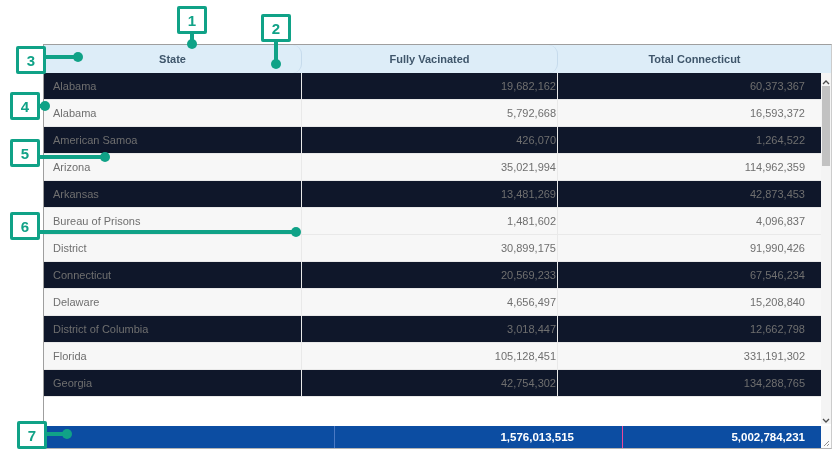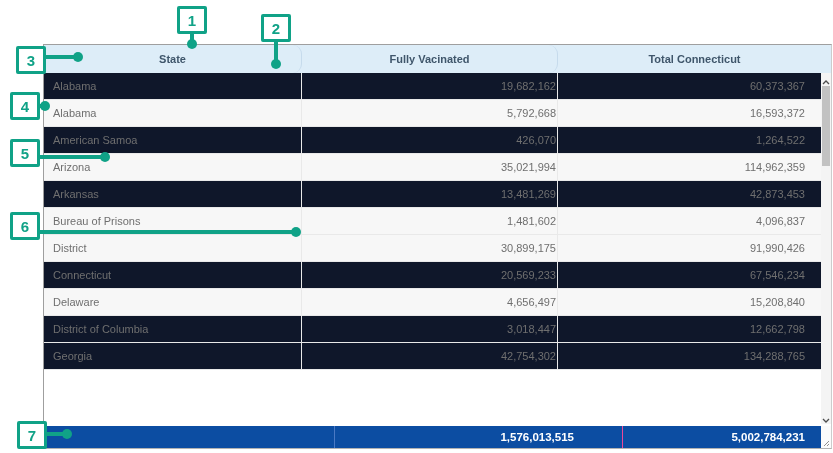--- a/index.html
+++ b/index.html
@@ -208,20 +208,25 @@
     <div class="cell col2">4,656,497</div>
     <div class="cell col3">15,208,840</div>
   </div>
 
   <div class="row">
     <div class="cell col1">District of Columbia</div>
     <div class="cell col2">3,018,447</div>
     <div class="cell col3">12,662,798</div>
   </div>
 
+  <div class="row alt">
+    <div class="cell col1">Florida</div>
+    <div class="cell col2">105,128,451</div>
+    <div class="cell col3">331,191,302</div>
+  </div>
 
   <div class="row">
     <div class="cell col1">Georgia</div>
     <div class="cell col2">42,754,302</div>
     <div class="cell col3">134,288,765</div>
   </div>
 </div>
       <div class="scrollbar">
         <div class="sb-btn up">
           <span>

